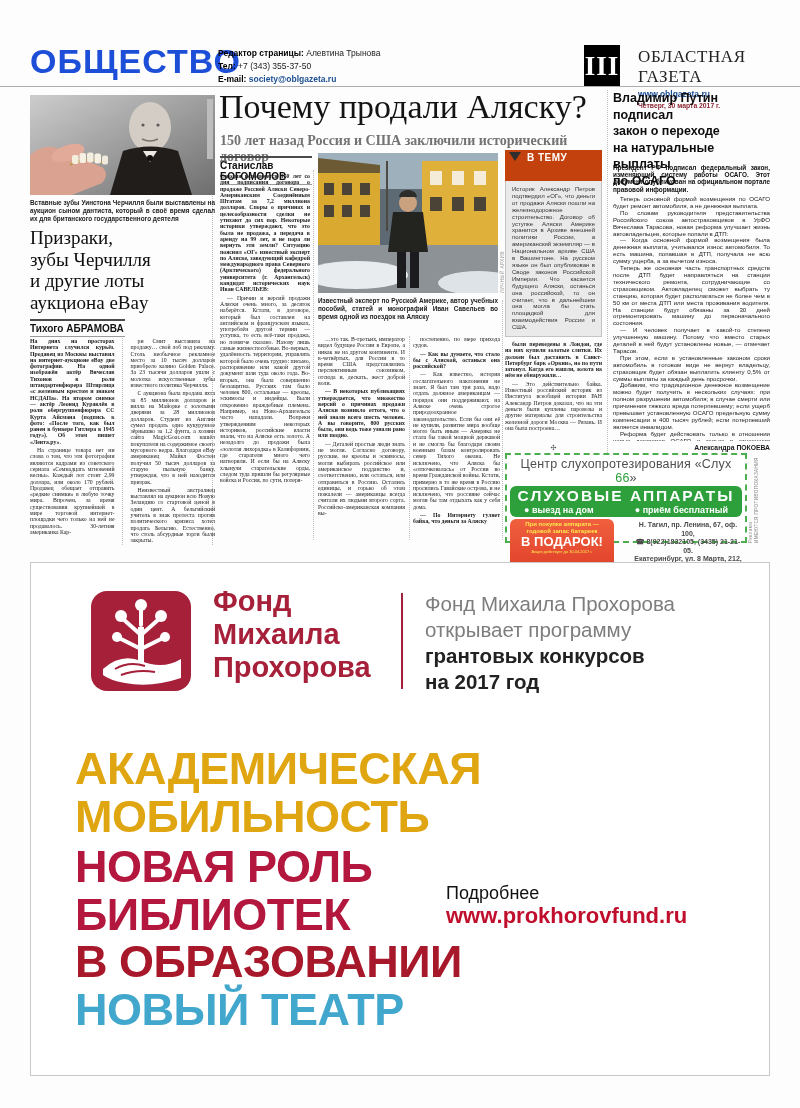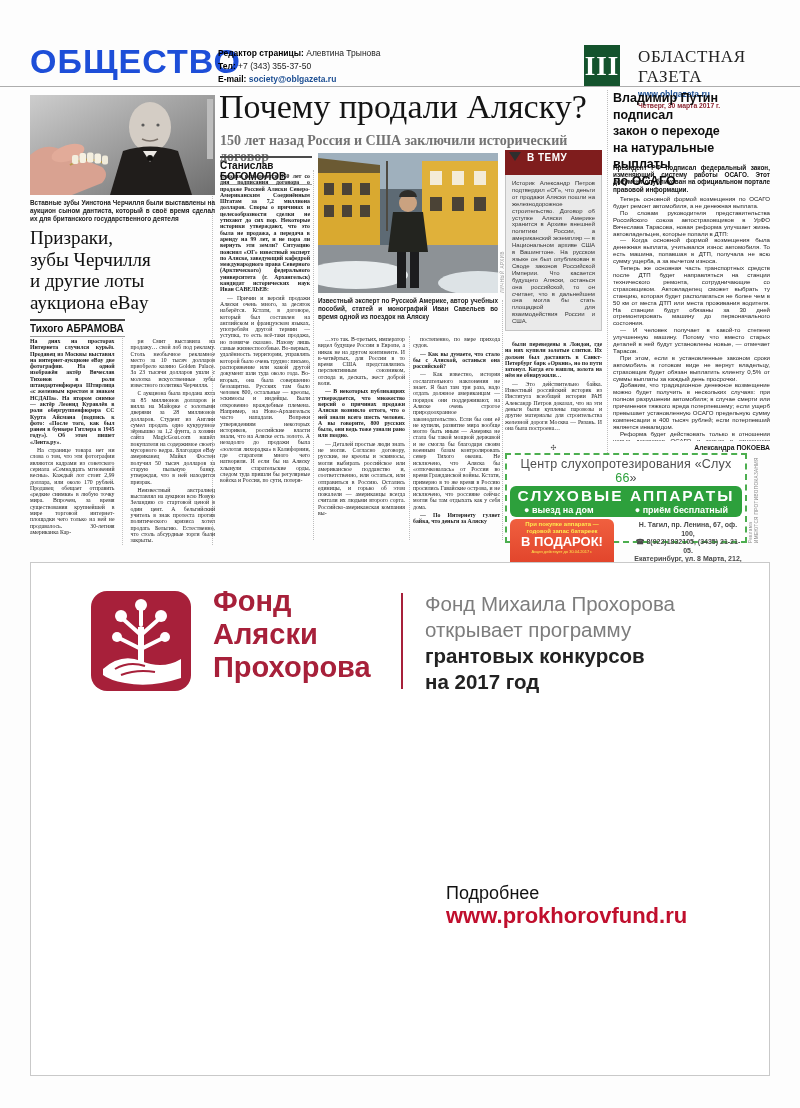--- a/index.html
+++ b/index.html
@@ -9,21 +9,21 @@
   .preline{white-space:pre-line;}
   .abs{position:absolute;}
   .jt{text-align:justify;}
   .hidden-ov{overflow:hidden;}
 
   
   .section-title{left:30px;top:42px;font-size:34px;font-weight:bold;color:#1d4ed8;letter-spacing:1px;}
   .editor-block{left:218px;top:47px;font-size:8.5px;line-height:1.55;color:#222;}
   .editor-block b{color:#000;}
   .lnk{color:#1d4f93;font-weight:bold;}
-  .pagenum-box{left:584px;top:45px;width:36px;height:42px;background:#14532d;color:#fff;
+  .pagenum-box{left:584px;top:45px;width:36px;height:42px;background:#000000;color:#fff;
       display:flex;align-items:center;justify-content:center;
       font-family:"Liberation Serif",serif;font-weight:bold;font-size:27px;letter-spacing:1px;}
   .paper-block{left:638px;top:47px;}
   .paper-name{font-family:"Liberation Serif",serif;font-size:17px;letter-spacing:.6px;color:#232323;}
   .paper-site{font-size:8.5px;margin-top:2px;}
   .paper-date{font-size:6.8px;font-weight:bold;color:#8a2430;margin-top:3px;}
   .header-rule{left:0;top:86px;width:800px;height:0;border-top:1px solid #adadad;}
 
   
   .bodytext{font-family:"Liberation Serif",serif;font-size:5.8px;line-height:6.3px;color:#1c1c1c;}
@@ -54,22 +54,22 @@
   .alaska{left:318px;top:153px;width:180px;height:140px;}
   .alaska-credit{left:500px;top:153px;height:140px;}
   .main-caption{left:318px;top:297px;width:180px;}
   .main-c2{left:318px;top:336px;width:87px;height:205px;}
   .main-c3{left:413px;top:336px;width:87px;height:205px;}
   .main-c4{left:505px;top:341px;width:97px;height:100px;}
   .main-endmark{left:505px;top:444px;width:97px;}
 
   
   .vtemu{left:505px;top:150px;width:97px;}
-  .vtemu-bar{background:#7f1d1d;color:#fff;font-weight:bold;font-size:10px;
-      padding:2px 0 12px 22px;position:relative;letter-spacing:.5px;}
+  .vtemu-bar{background:#c2410c;color:#fff;font-weight:bold;font-size:10px;
+      padding:2px 0 18px 22px;position:relative;letter-spacing:.5px;}
   .vtemu-flag{position:absolute;left:4px;top:2px;width:0;height:0;
       border:6px solid transparent;border-top:9px solid #2e2e2e;}
   .vtemu-body{background:#eaeaea;border:1px solid #c4c4c4;border-top:none;
       padding:5px 6px;font-size:6px;line-height:6.9px;color:#333;text-align:justify;}
 
   
   .sb-headline{left:613px;top:90px;width:160px;font-size:12.5px;line-height:16.5px;font-weight:bold;color:#0d0d0d;}
   .sb-lead{left:613px;top:164px;width:157px;font-size:6.4px;line-height:7.2px;font-weight:bold;color:#111;}
   .sb-body{left:613px;top:196px;width:157px;height:245px;font-size:6.1px;line-height:6.9px;color:#222;}
   .sb-body p{margin:0;text-indent:7px;}
@@ -323,26 +323,34 @@
             <circle cx="70" cy="25" r="6"></circle>
             <circle cx="50" cy="14" r="6"></circle>
           <circle cx="26" cy="46" r="5"></circle>
             <circle cx="74" cy="46" r="5"></circle>
         </g>
         <path d="M12,78 Q30,62 50,70 Q72,79 90,68 L90,87 Q60,97 34,92 Q18,89 12,84 Z" fill="#ffffff"></path>
         <path d="M24,78 q14,-8 30,-3 M30,84 q16,-6 34,-3" stroke="#a7203a" stroke-width="2" fill="none"></path>
       </svg>
     </div>
     <div class="pf-name preline">Фонд
-Аляски
+Михаила
 Прохорова</div>
     <div class="pf-vline"></div>
     <div class="pf-intro">
       <div>Фонд Михаила Прохорова</div>
       <div>открывает программу</div>
       <div class="dk">грантовых конкурсов</div>
       <div class="dk">на 2017 год</div>
     </div>
+    <div class="pf-lines">
+      <div class="l-gold">АКАДЕМИЧЕСКАЯ</div>
+      <div class="l-gold">МОБИЛЬНОСТЬ</div>
+      <div class="l-crimson" style="margin-top:3px;">НОВАЯ РОЛЬ</div>
+      <div class="l-crimson">БИБЛИОТЕК</div>
+      <div class="l-dred">В ОБРАЗОВАНИИ</div>
+      <div class="l-blue">НОВЫЙ ТЕАТР</div>
+    </div>
     <div class="pf-more">Подробнее</div>
     <a class="pf-url">www.prokhorovfund.ru</a>
   </div>
 
 </div>
 
 </body></html>

